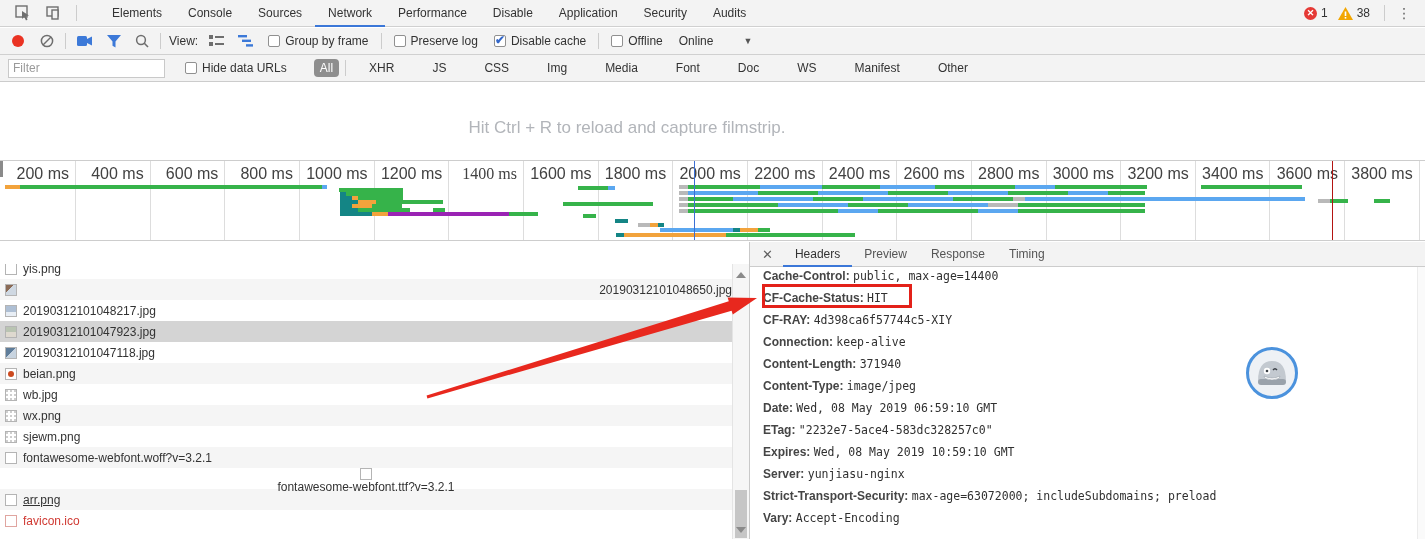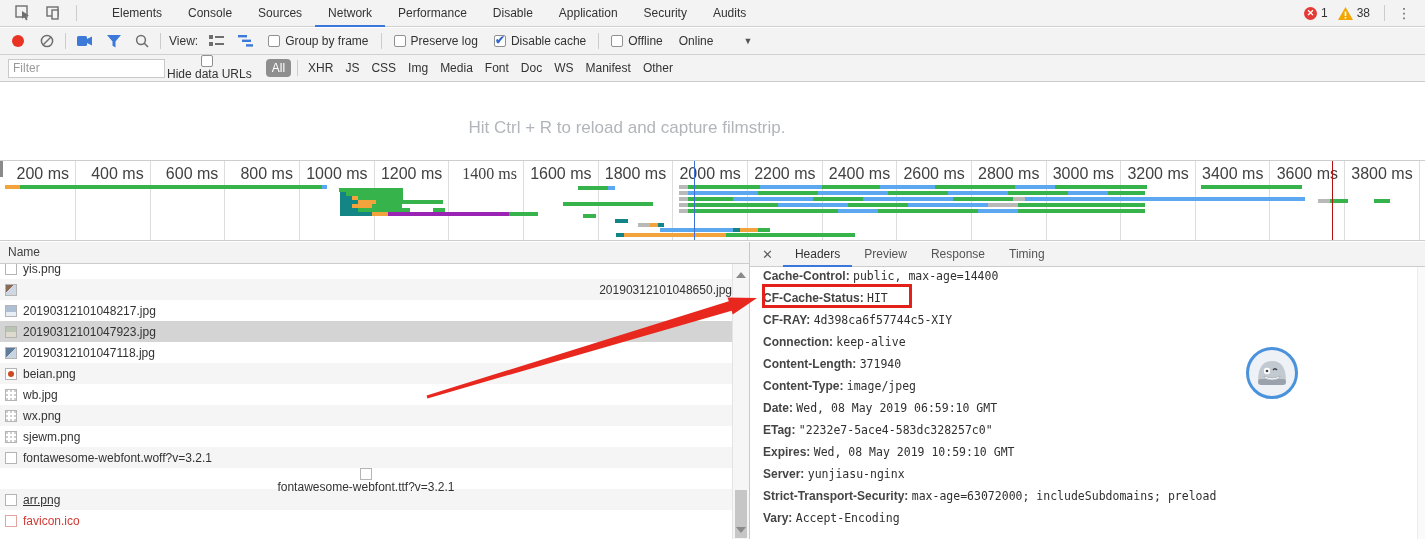--- a/index.html
+++ b/index.html
@@ -40,21 +40,21 @@
 
   
   .filterbar { position:absolute; left:0; top:55px; width:1425px; height:27px;
                background:#f3f3f3; border-bottom:1px solid #ccc;
                display:flex; align-items:center; }
   .filter-input { width:157px; height:19px; margin-left:8px; border:1px solid #c9c9c9;
                   background:#fff; font-family:"Liberation Sans",sans-serif; font-size:12px;
                   padding:0 4px; color:#333; }
   .filter-input::placeholder { color:#9a9a9a; }
   .typefilters { display:flex; align-items:center; }
-  .tf { margin:0 6px; color:#333; }
+  .tf { margin:0 19px; color:#333; }
   .tf.pill { background:#8e8e8e; color:#fff; border-radius:4px; padding:2px 6px; margin-right:2px; }
 
   
   .hintarea { position:absolute; left:0; top:82px; width:1254px; height:78px; background:#fff; }
   .hint { position:absolute; left:0; right:0; top:36px; text-align:center;
           font-size:17px; color:#b2b5ba; }
 
   
   .overview { position:absolute; left:0; top:160px; width:1425px; height:81px;
               border-top:1px solid #cdcdcd; border-bottom:1px solid #cdcdcd; background:#fff; overflow:hidden; }
@@ -228,21 +228,21 @@
       <span>Offline</span>
     </div>
     <div class="cbgroup">
       <span>Online</span>
       <span class="dd-caret">▼</span>
     </div>
   </div>
 
   <div class="filterbar">
     <input class="filter-input" placeholder="Filter" style="">
-    <div class="cbgroup" style="margin-left:2px;flex-direction:column;">
+    <div class="cbgroup" style="margin-left:20px;">
       <span class="cb"></span>
       <span>Hide data URLs</span>
     </div>
     <div class="typefilters" id="type-filters">
         <span class="tf pill">All</span>
         <div class="vdiv"></div>
         <span class="tf">XHR</span>
         <span class="tf">JS</span>
         <span class="tf">CSS</span>
         <span class="tf">Img</span>
@@ -379,21 +379,20 @@
       <div class="ov-bar" style="left: 1318px; top: 38px; width: 12px; background: rgb(185, 185, 185);"></div>
       <div class="ov-bar" style="left: 1330px; top: 38px; width: 18px; background: rgb(54, 179, 74);"></div>
       <div class="ov-bar" style="left: 1374px; top: 38px; width: 16px; background: rgb(54, 179, 74);"></div>
       <div class="ov-marker" style="left: 694px; background: rgb(59, 111, 212);"></div>
       <div class="ov-marker" style="left: 1332px; background: rgb(179, 20, 18);"></div>
     </div>
 
   <div class="split">
 
     <div class="reqpanel">
-      <div class="req-header">Name</div>
       <div class="req-rows" id="req-rows">
           <div class="req-row first" style="background: rgb(255, 255, 255);">
             <span class="ic ic-doc"></span>
             <span class="nm">yis.png</span>
           </div>
           <div class="req-row" style="background: rgb(245, 245, 245); justify-content: space-between;">
             <span class="ic ic-img1"></span>
             <span class="nm">20190312101048650.jpg</span>
           </div>
           <div class="req-row" style="background: rgb(255, 255, 255);">

